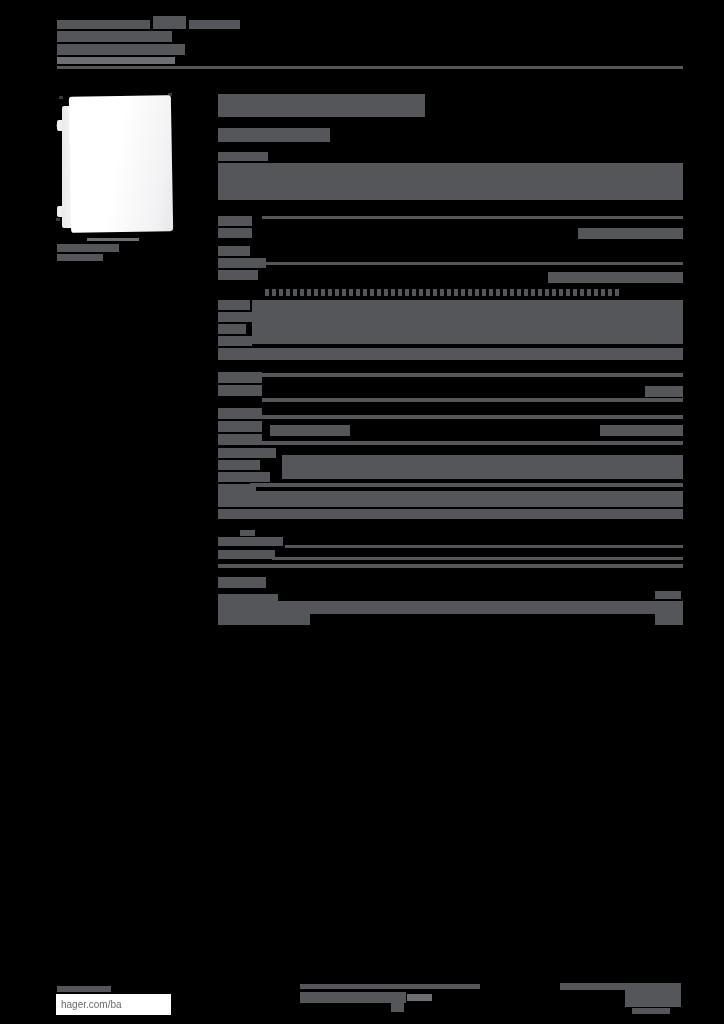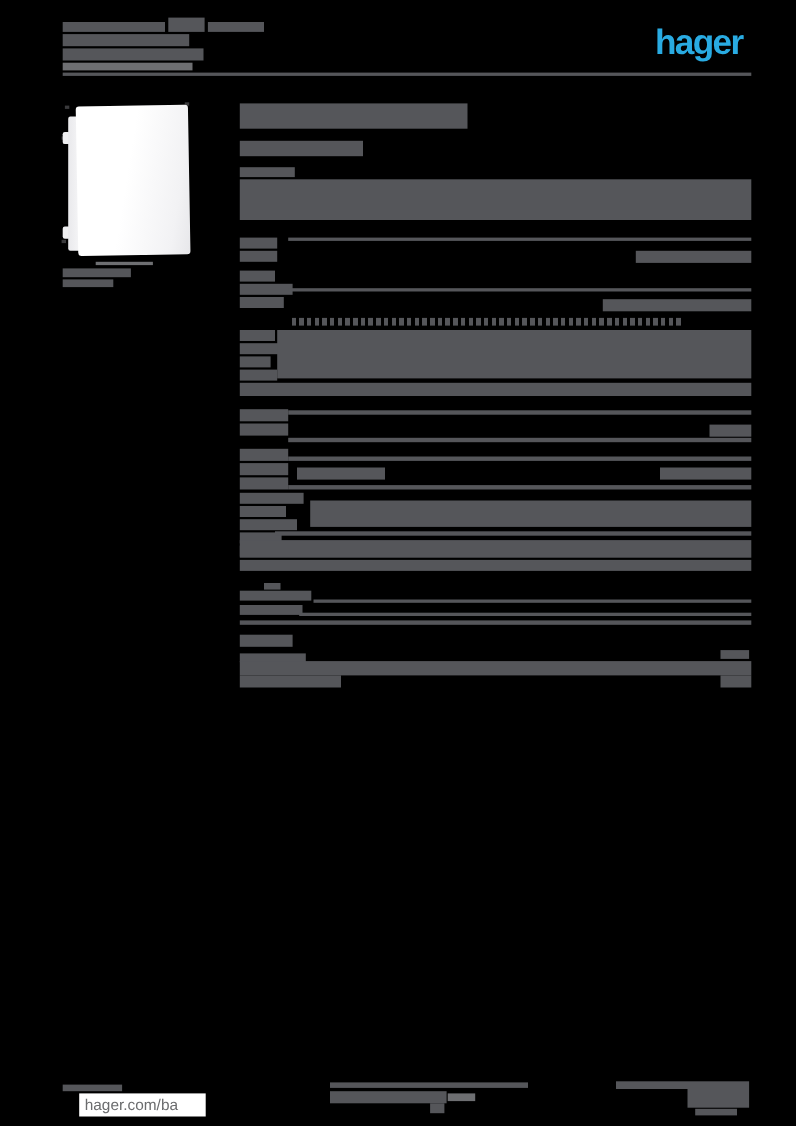--- a/index.html
+++ b/index.html
@@ -38,22 +38,22 @@
   .enclosure-tab.t1{left:7px;top:36px;}
   .enclosure-tab.t2{left:7px;top:122px;}
   .crop-mark{position:absolute;width:4px;height:3px;background:#3a3a3c;}
   .crop-mark.m1{left:9px;top:12px;}
   .crop-mark.m2{left:118px;top:9px;}
   .crop-mark.m3{left:6px;top:40px;}
   .crop-mark.m4{left:6px;top:134px;}
 
   
   .footer-urlbox{
-    position:absolute;left:72px;top:994px;width:115px;height:21px;
-    background:#ffffff;color:#6b6c6e;font-size:14px;line-height:21px;
+    position:absolute;left:56px;top:994px;width:115px;height:21px;
+    background:#ffffff;color:#6b6c6e;font-size:10px;line-height:21px;
     padding-left:5px;
   }
 </style>
 </head>
 <body>
 
 <div class="page">
 
   <div class="redacted-layer">
       <div class="blk text" style="left: 57px; top: 20px; width: 93px; height: 9px;"></div>
@@ -122,21 +122,20 @@
       <div class="blk text" style="left: 57px; top: 986px; width: 54px; height: 6px;"></div>
       <div class="blk text" style="left: 300px; top: 984px; width: 180px; height: 5px;"></div>
       <div class="blk text" style="left: 300px; top: 992px; width: 106px; height: 11px;"></div>
       <div class="blk light" style="left: 407px; top: 994px; width: 25px; height: 7px;"></div>
       <div class="blk text" style="left: 391px; top: 1003px; width: 13px; height: 9px;"></div>
       <div class="blk text" style="left: 560px; top: 983px; width: 121px; height: 7px;"></div>
       <div class="blk text" style="left: 625px; top: 990px; width: 56px; height: 17px;"></div>
       <div class="blk text" style="left: 632px; top: 1008px; width: 38px; height: 6px;"></div>
     </div>
 
-  <div class="logo">hager</div>
 
   <div class="product">
     <div class="crop-mark m1"></div>
     <div class="crop-mark m2"></div>
     <div class="crop-mark m3"></div>
     <div class="crop-mark m4"></div>
     <div class="enclosure-tab t1"></div>
     <div class="enclosure-tab t2"></div>
     <div class="enclosure-spine"></div>
     <div class="enclosure-body"></div>

